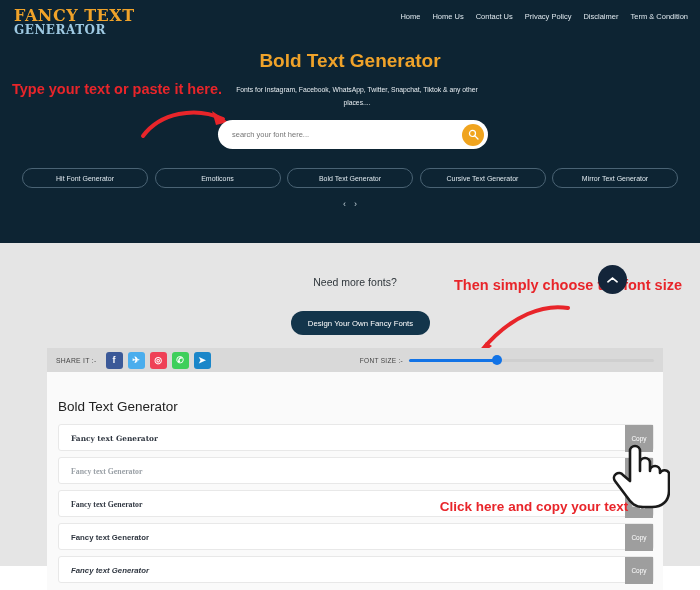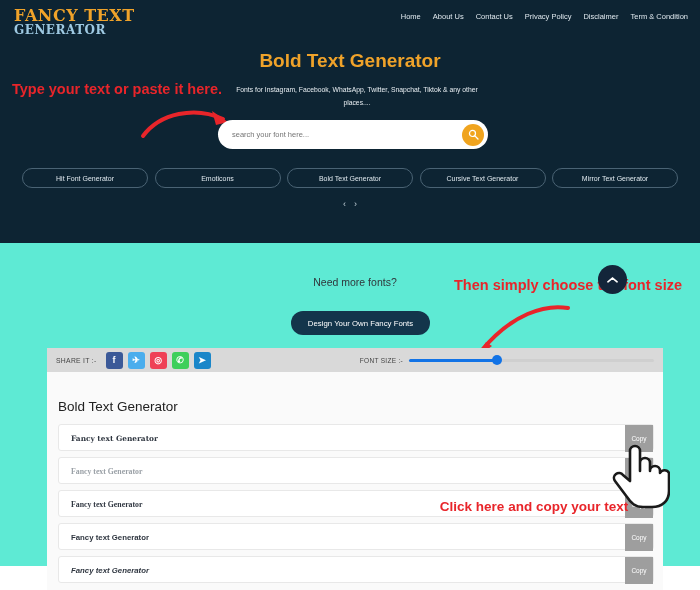--- a/index.html
+++ b/index.html
@@ -2,21 +2,21 @@
 <html><head>
 <meta charset="utf-8">
 <style>
   * { box-sizing: border-box; margin: 0; padding: 0; }
   html, body {
     width: 700px; height: 590px;
     background: #ffffff;
     font-family: "Liberation Sans", sans-serif;
     overflow: hidden;
   }
-  #page { position: relative; width: 700px; height: 566px; background: #5eead4; }
+  #page { position: relative; width: 700px; height: 566px; background: #e5e5e5; }
 
   
   .hero {
     position: absolute; left: 0; top: 0; width: 700px; height: 243px;
     background: #0d2433;
     overflow: hidden;
   }
   .logo { position: absolute; left: 14px; top: 8px; line-height: 1.0; }
   .logo-l1 {
     font-size: 16px; font-weight: bold; color: #f0a32a;
@@ -167,21 +167,21 @@
 
   <div class="hero">
 
     <div class="logo">
       <div class="logo-l1">FANCY TEXT</div>
       <div class="logo-l2">GENERATOR</div>
     </div>
 
     <div class="navbar">
       <a class="nav-link" href="#">Home</a>
-      <a class="nav-link" href="#">About Us</a>
+      <a class="nav-link" href="#">Home Us</a>
       <a class="nav-link" href="#">Contact Us</a>
       <a class="nav-link" href="#">Privacy Policy</a>
       <a class="nav-link" href="#">Disclaimer</a>
       <a class="nav-link" href="#">Term &amp; Condition</a>
     </div>
 
     <div class="hero-title">Bold Text Generator</div>
     <div class="hero-sub">Fonts for Instagram, Facebook, WhatsApp, Twitter, Snapchat, Tiktok &amp; any other places....</div>
 
     <div class="annot-left">Type your text or paste it here.</div>

